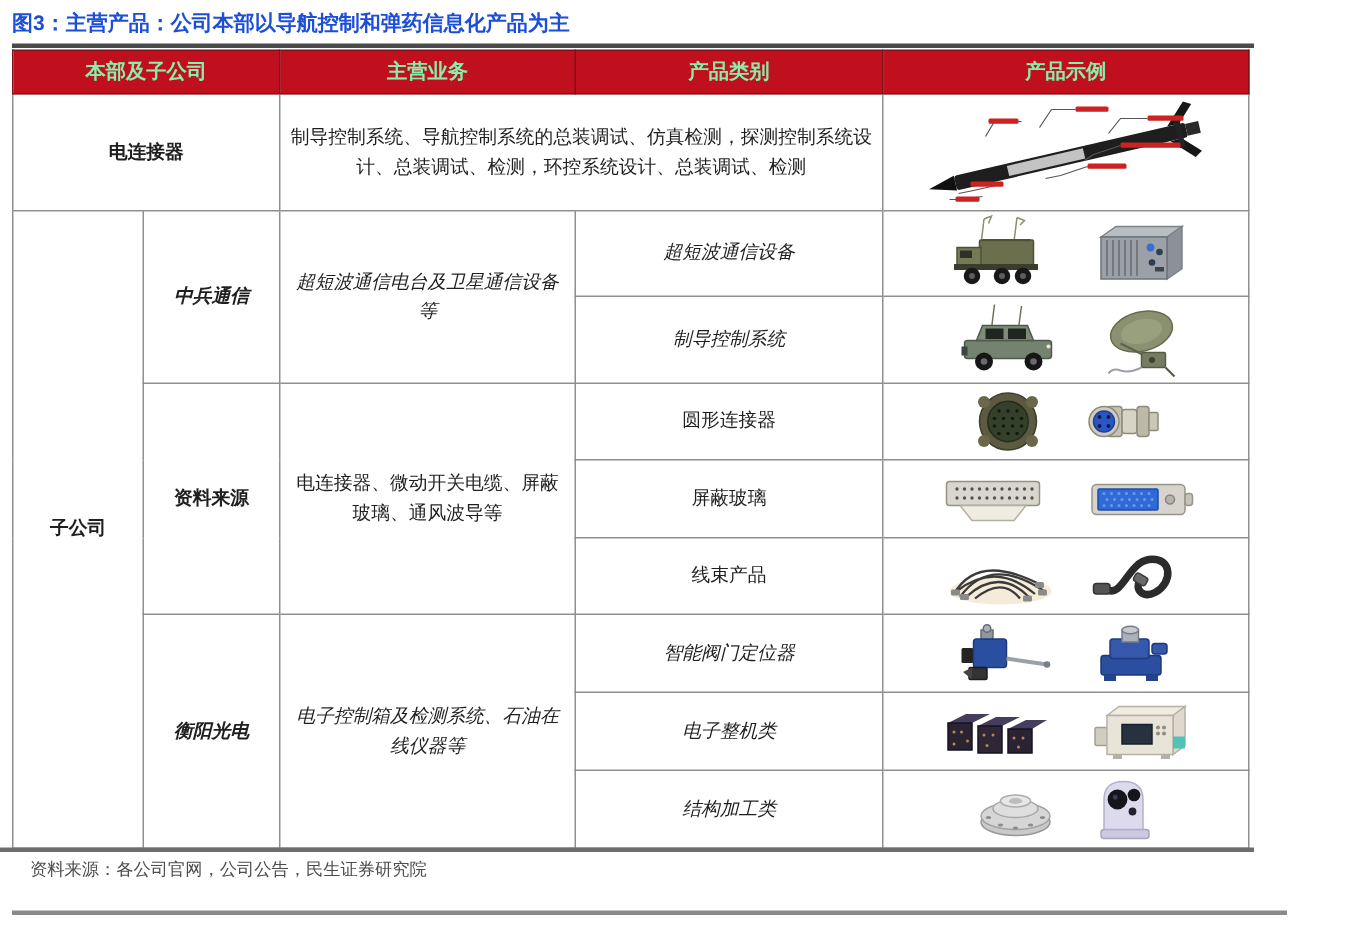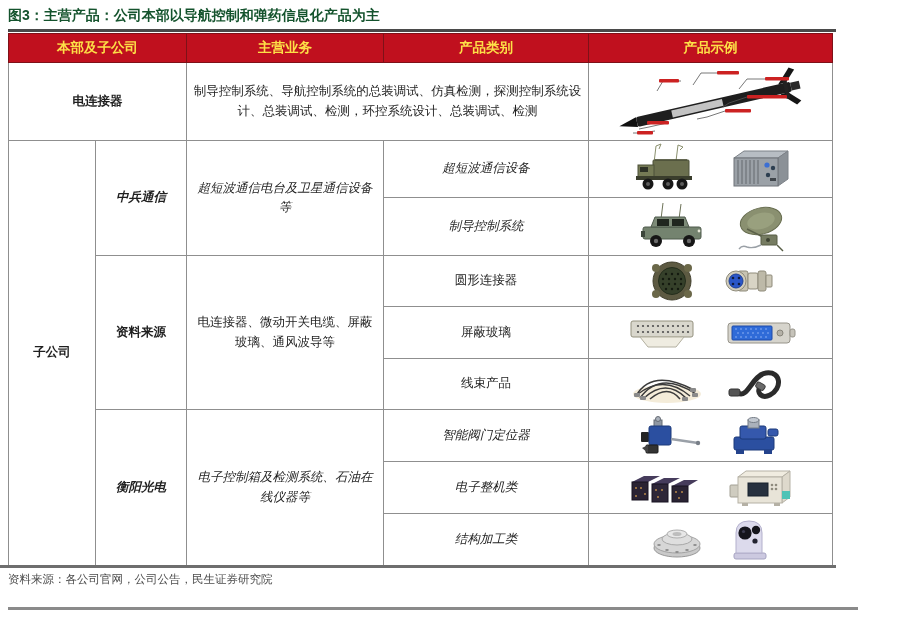--- a/index.html
+++ b/index.html
@@ -1,27 +1,27 @@
 <!DOCTYPE html>
 <html><head>
 <meta charset="utf-8">
 <style>
   html,body{margin:0;padding:0;background:#fff;}
   body{width:911px;height:618px;font-family:"Liberation Sans","DejaVu Sans",sans-serif;position:relative;overflow:hidden;}
   .page{position:absolute;left:0;top:0;width:911px;height:618px;background:#fff;}
-  .fig-title{position:absolute;left:8px;top:7px;font-size:14px;font-weight:bold;color:#14532d;letter-spacing:0;}
+  .fig-title{position:absolute;left:8px;top:7px;font-size:14px;font-weight:bold;color:#1d4ed8;letter-spacing:0;}
   .title-rule{position:absolute;left:8px;top:29px;width:828px;height:3px;background:#4a4a4a;}
   table.main{position:absolute;left:8px;top:33px;width:824px;border-collapse:collapse;table-layout:fixed;}
-  table.main th{background:#C0101E;color:#fde047;font-size:13.5px;font-weight:bold;height:28px;border:1px solid #7e1118;padding:0;}
+  table.main th{background:#C0101E;color:#86efac;font-size:13.5px;font-weight:bold;height:28px;border:1px solid #7e1118;padding:0;}
   table.main td{border:1px solid #8f8f8f;text-align:center;vertical-align:middle;color:#1f1f1f;font-size:12.5px;padding:2px 6px;background:#fff;line-height:1.55;}
   td.band{background:#F1F1F2;font-style:italic;}
   .ent{font-weight:bold;font-size:13px;color:#111;}
   .imgcell{padding:2px 2px;}
   .imgwrap{display:flex;align-items:center;justify-content:center;gap:22px;}
-  .src-line{position:absolute;left:8px;top:572px;font-size:11.5px;color:#4d4d4d;}
+  .src-line{position:absolute;left:20px;top:572px;font-size:11.5px;color:#4d4d4d;}
   .table-bottom-rule{position:absolute;left:0px;top:565px;width:836px;height:3px;background:#6e6e6e;}
   .footer-rule{position:absolute;left:8px;top:607px;width:850px;height:3px;background:#8a8a8a;}
   svg{display:block;}
 </style>
 </head>
 <body>
 
 <div class="page">
 
   <div class="fig-title">图3：主营产品：公司本部以导航控制和弹药信息化产品为主</div>

